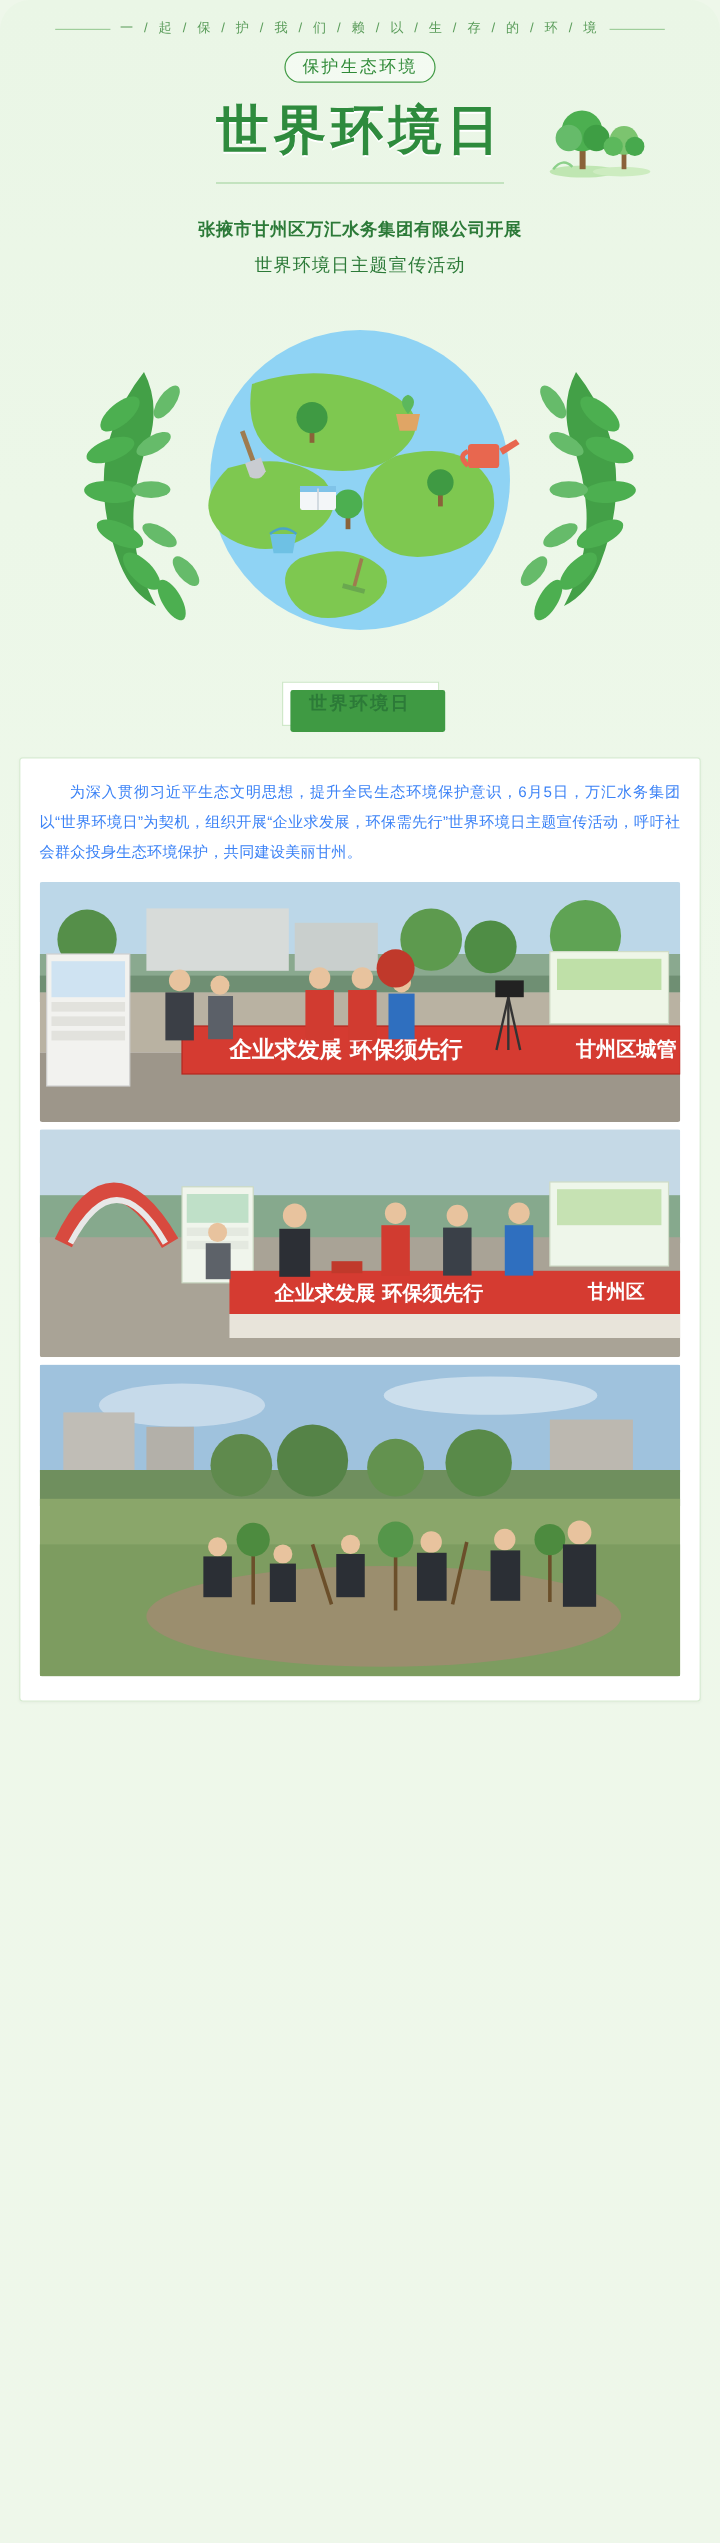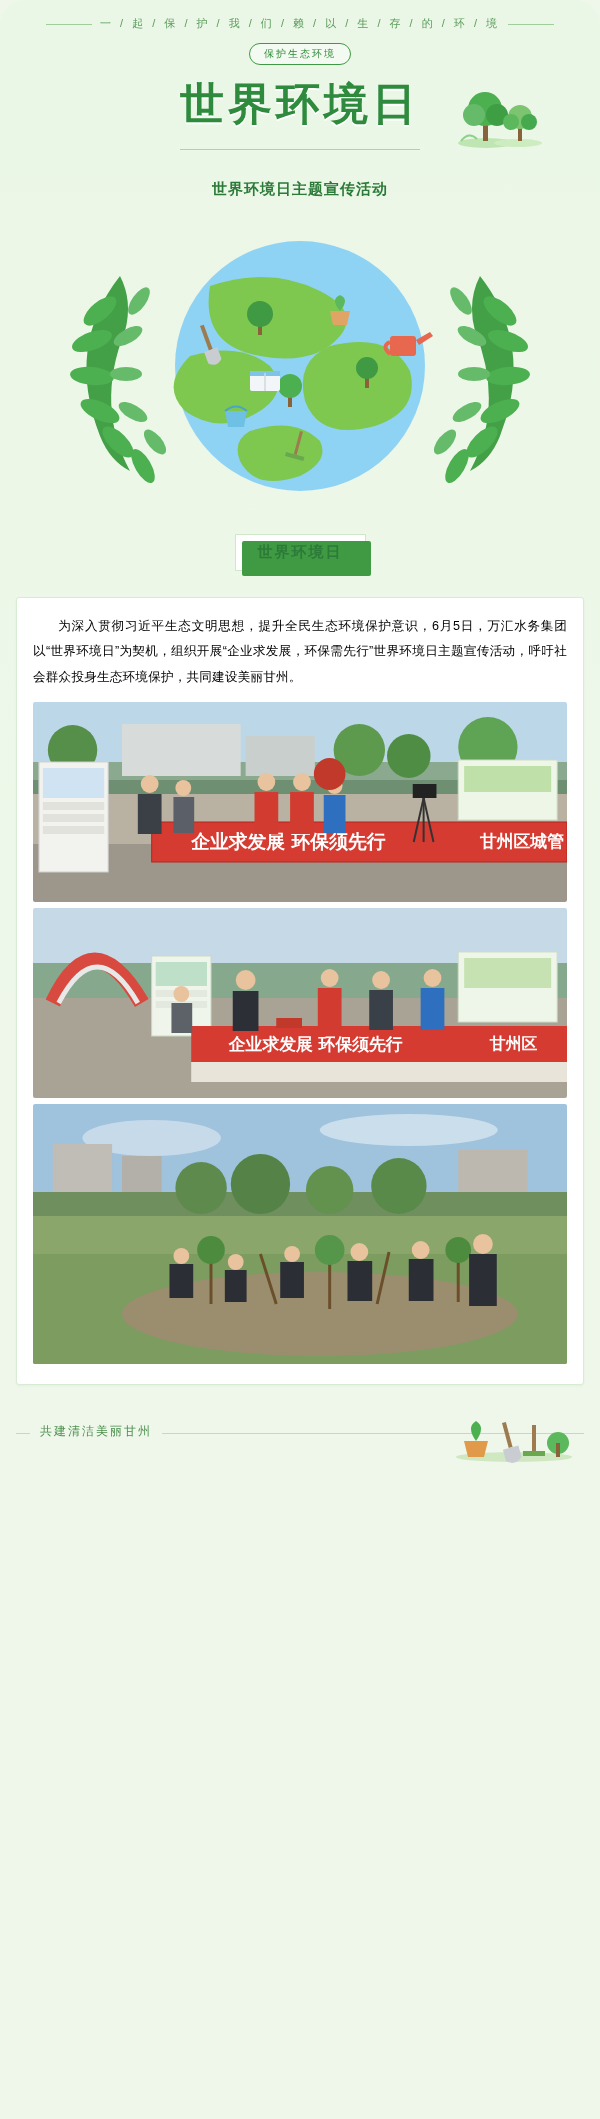--- a/index.html
+++ b/index.html
@@ -41,21 +41,21 @@
   .header {
     text-align: center;
     position: relative;
     padding-top: 6px;
   }
   .badge-eco {
     display: inline-block;
     border: 1px solid #3f9a43;
     color: #2f8a37;
     border-radius: 14px;
-    font-size: 10px;
+    font-size: 14px;
     letter-spacing: 2px;
     padding: 3px 14px;
     background: rgba(255,255,255,0.45);
     font-family: Liberation Serif, serif;
   }
   .main-title {
     font-family: "DejaVu Sans", "Liberation Sans", sans-serif;
     font-size: 44px;
     font-weight: bold;
     color: #2e8b3d;
@@ -83,21 +83,21 @@
     text-align: center;
     line-height: 1.75;
   }
   .subtitle-block .l1 {
     font-size: 14.5px; color: #2c7a38; font-weight: bold; letter-spacing: 0.5px;
   }
   .subtitle-block .l2 {
     font-size: 17px; color: #236d2e; font-weight: bold; letter-spacing: 1px; margin-top: 4px;
   }
   .subtitle-block .l3 {
-    font-size: 15px; color: #2c7a38; font-weight: bold; letter-spacing: 1px; margin-top: 4px;
+    font-size: 15px; color: #2c7a38; font-weight: normal; letter-spacing: 1px; margin-top: 4px;
   }
 
   
   .tree-deco { position: absolute; right: 54px; top: 36px; width: 90px; height: 76px; }
 
   
   .illus {
     width: 100%;
     height: 300px;
     position: relative;
@@ -137,21 +137,21 @@
     margin: 26px 16px 0;
     background: #ffffff;
     border: 1px solid #d7ecd2;
     border-radius: 3px;
     padding: 16px 16px 18px;
     box-shadow: 0 1px 3px rgba(0,0,0,0.04);
   }
   .para {
     font-size: 12.6px;
     line-height: 2.0;
-    color: #000000;
+    color: #3b82f6;
     text-align: justify;
     text-indent: 2em;
     letter-spacing: 0.2px;
     margin-bottom: 12px;
   }
   .photo {
     width: 100%;
     border-radius: 2px;
     margin: 6px 0 2px;
     position: relative;
@@ -210,20 +210,21 @@
       <path d="M5 68 q8 -10 16 -2" stroke="#8cd08a" stroke-width="2" fill="none"></path>
     </svg>
 
     <div class="badge-eco">保护生态环境</div>
     <div class="main-title">世界环境日</div>
     <div class="rule-wrap">
       <span class="r"></span><span class="r"></span>
     </div>
 
     <div class="subtitle-block">
+      <div class="l1">张掖市甘州区万汇水务集团有限公司开展</div>
       <div class="l3">世界环境日主题宣传活动</div>
     </div>
   </div>
 
   <div class="illus">
     <svg viewBox="0 0 600 300" width="600" height="300">
 
       <circle cx="300" cy="150" r="125" fill="#8fd3f4"></circle>
       <path d="M210 70 q60 -20 110 5 q40 20 20 45 q-25 30 -80 20 q-60 -10 -50 -70z" fill="#7ec850"></path>
       <path d="M190 140 q50 -15 80 10 q20 25 -10 45 q-40 25 -75 0 q-25 -25 5 -55z" fill="#7ec850"></path>
@@ -457,33 +458,14 @@
 
         <g stroke="#6b4f2a" stroke-width="3">
           <line x1="230" y1="150" x2="246" y2="200"></line>
           <line x1="360" y1="148" x2="348" y2="200"></line>
         </g>
       </svg>
     </div>
 
   </div>
 
-  <div class="footer">
-    <div class="footer-line"></div>
-    <div class="footer-text">共建清洁美丽甘州</div>
-    <svg class="footer-deco" viewBox="0 0 120 56">
-      <ellipse cx="60" cy="50" rx="58" ry="5" fill="#cfe8c2"></ellipse>
-      <path d="M10 34 h24 l-4 16 h-16z" fill="#e09a4a"></path>
-      <path d="M22 34 q-10 -14 0 -20 q10 6 0 20z" fill="#4caf50"></path>
-      <g transform="translate(48,16) rotate(-15)">
-        <rect x="0" y="0" width="4" height="26" fill="#9e7b4f"></rect>
-        <path d="M-6 26 h16 v12 q-8 7 -16 0z" fill="#c9ccd1"></path>
-      </g>
-      <g transform="translate(78,18)">
-        <rect x="0" y="0" width="4" height="26" fill="#9e7b4f"></rect>
-        <rect x="-9" y="26" width="22" height="5" fill="#6aa84f"></rect>
-      </g>
-      <circle cx="104" cy="36" r="11" fill="#5cb85c"></circle>
-      <rect x="102" y="36" width="4" height="14" fill="#8a6239"></rect>
-    </svg>
-  </div>
 
 </div>
 
 </body></html>

